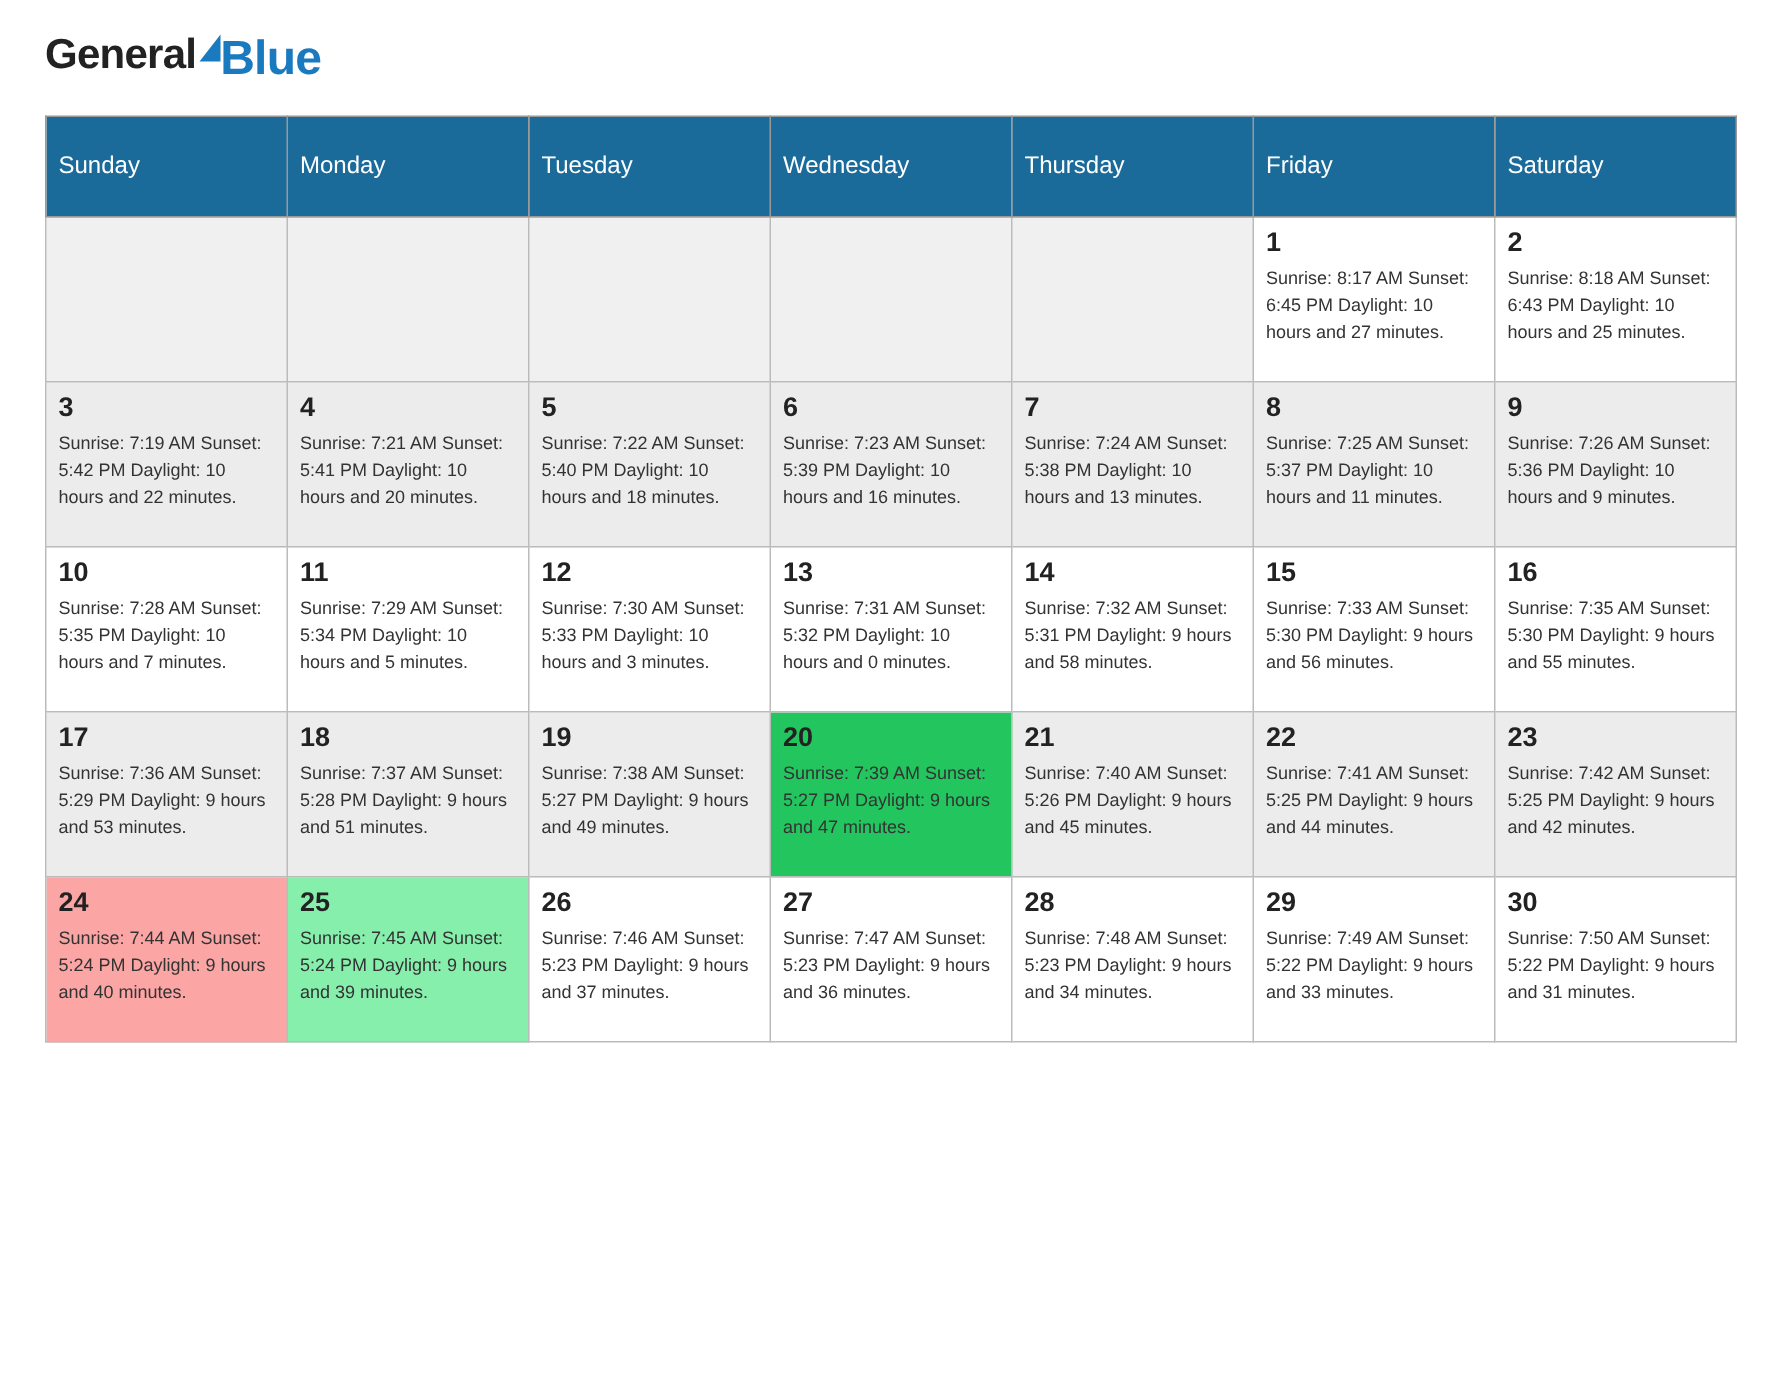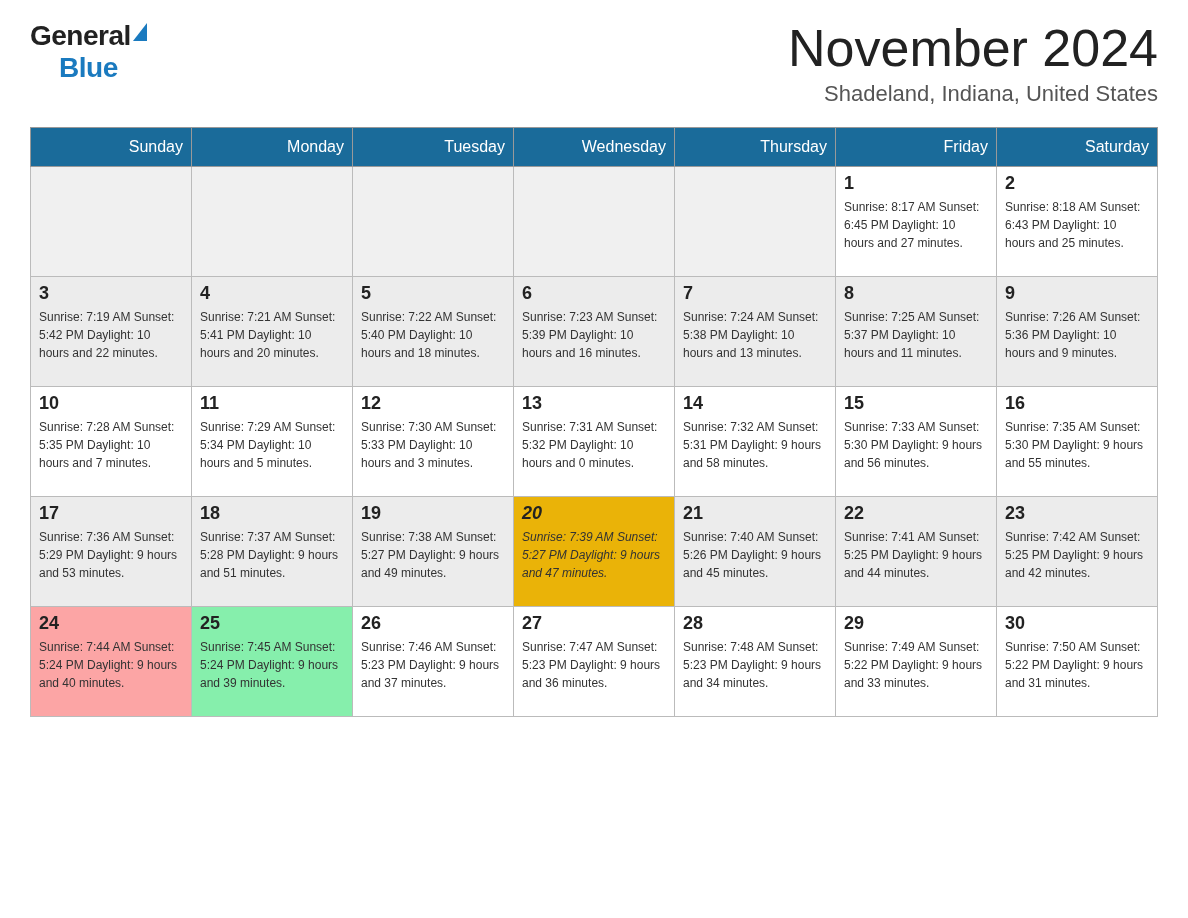--- a/index.html
+++ b/index.html
@@ -12,31 +12,31 @@
       padding: 20px 30px;
     }
     .header-area {
       display: flex;
       justify-content: space-between;
       align-items: flex-start;
       margin-bottom: 20px;
     }
     .logo {
       display: flex;
-      flex-direction: column;
-      align-items: center;
+      flex-direction: row;
+      align-items: flex-start;
     }
     .logo-general {
       font-size: 28px;
       font-weight: bold;
       color: #222;
       letter-spacing: -0.5px;
     }
     .logo-blue {
-      font-size: 28px;
+      font-size: 32px;
       font-weight: bold;
       color: #1a7abf;
       letter-spacing: -0.5px;
     }
     .logo-triangle {
       display: inline-block;
       width: 0;
       height: 0;
       border-left: 14px solid transparent;
       border-bottom: 18px solid #1a7abf;
@@ -62,22 +62,22 @@
     .calendar {
       width: 100%;
       border-collapse: collapse;
       border: 1px solid #999;
     }
     .calendar th {
       background: #1a6b9a;
       color: #fff;
       font-size: 16px;
       font-weight: normal;
-      padding: 10px 8px;
-      text-align: right;
+      padding: 24px 8px;
+      text-align: left;
       border: 1px solid #999;
     }
     .calendar td {
       vertical-align: top;
       border: 1px solid #bbb;
       padding: 6px 8px;
       width: 14.28%;
       height: 110px;
       background: #fff;
     }
@@ -99,24 +99,20 @@
 </head>
 <body>
 
 <div class="header-area">
   <div class="logo">
     <div style="display:flex;align-items:center;">
       <span class="logo-general">General</span>
       <span class="logo-triangle"></span>
     </div>
     <span class="logo-blue">Blue</span>
-  </div>
-  <div class="title-area">
-    <div class="main-title">November 2024</div>
-    <div class="subtitle">Shadeland, Indiana, United States</div>
   </div>
 </div>
 
 <table class="calendar">
   <thead>
     <tr>
     <th>Sunday</th>
         <th>Monday</th>
         <th>Tuesday</th>
         <th>Wednesday</th>
@@ -245,21 +241,21 @@
           <div class="day-info">Sunrise: 7:37 AM
 Sunset: 5:28 PM
 Daylight: 9 hours and 51 minutes.</div>
         </td>
         <td style="background: rgb(236, 236, 236);">
           <div class="day-number">19</div>
           <div class="day-info">Sunrise: 7:38 AM
 Sunset: 5:27 PM
 Daylight: 9 hours and 49 minutes.</div>
         </td>
-        <td style="background: #eab308; font-style: italic;">
+        <td style="background: #22c55e;">
           <div class="day-number">20</div>
           <div class="day-info">Sunrise: 7:39 AM
 Sunset: 5:27 PM
 Daylight: 9 hours and 47 minutes.</div>
         </td>
         <td style="background: rgb(236, 236, 236);">
           <div class="day-number">21</div>
           <div class="day-info">Sunrise: 7:40 AM
 Sunset: 5:26 PM
 Daylight: 9 hours and 45 minutes.</div>

